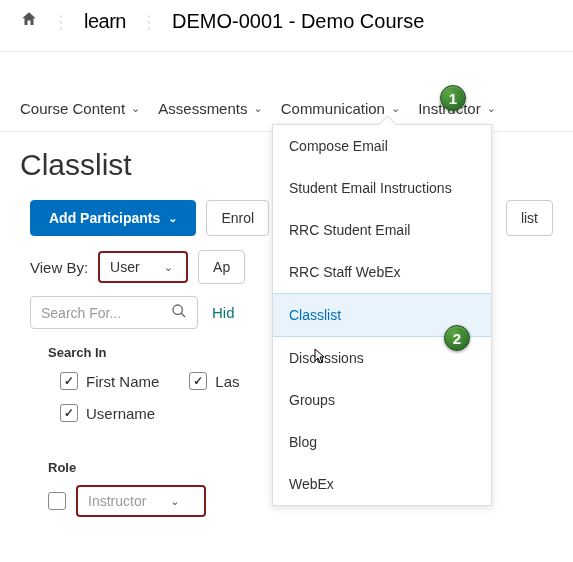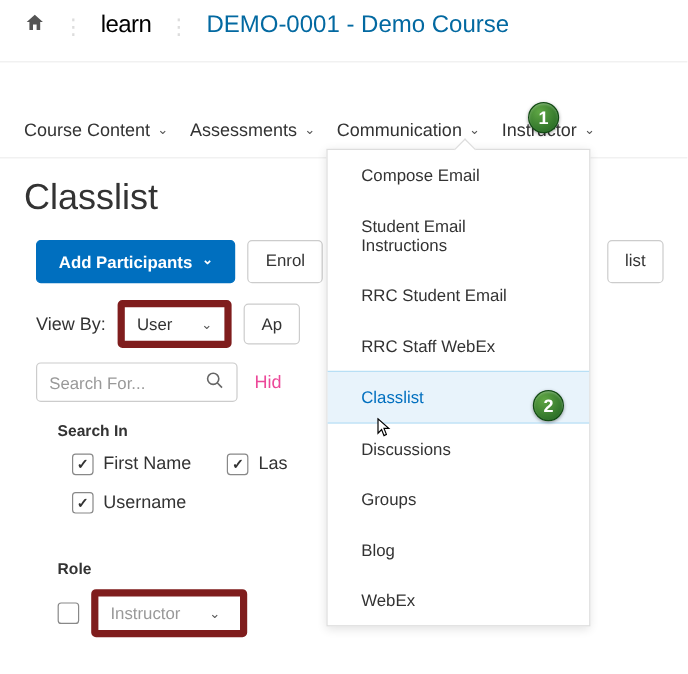--- a/index.html
+++ b/index.html
@@ -1,44 +1,44 @@
 <!DOCTYPE html>
 <html><head>
 <meta charset="utf-8">
 <style>
 * { box-sizing: border-box; margin: 0; padding: 0; }
 body { font-family: -apple-system, BlinkMacSystemFont, "Segoe UI", Arial, sans-serif; width: 573px; height: 562px; background: #fff; color: #333; position: relative; overflow: hidden; }
 .topbar { display: flex; align-items: center; padding: 10px 20px 18px 20px; gap: 14px; }
 .home { color: #666; font-size: 18px; }
 .divider-v { color: #ddd; font-size: 18px; }
 .logo { color: #000000; font-weight: 400; font-size: 20px; letter-spacing: -0.5px; }
-.course-title { color: #0369a1; font-size: 20px; }
+.course-title { color: #000000; font-size: 20px; }
 .navbar { display: flex; gap: 18px; padding: 8px 20px 14px 20px; border-top: 1px solid #eee; border-bottom: 1px solid #eee; font-size: 15px; }
 .nav-item { color: #333; display: flex; align-items: center; gap: 6px; cursor: pointer; position: relative; margin-top: 40px; }
 .chev { font-size: 11px; color: #555; }
 .page-title { font-size: 30px; font-weight: 300; padding: 16px 20px 18px 20px; color: #333; }
 .toolbar { display: flex; gap: 10px; padding: 0 20px 14px 30px; }
-.btn { border: 1px solid #ccc; background: #fff; border-radius: 4px; padding: 8px 14px; font-size: 14px; color: #333; display: flex; align-items: flex-start; gap: 8px; cursor: pointer; }
+.btn { border: 1px solid #ccc; background: #fff; border-radius: 4px; padding: 8px 14px; font-size: 14px; color: #333; display: flex; align-items: center; gap: 8px; cursor: pointer; }
 .btn span.chev { color: #fff; }
 .btn-primary { background: #006fbf; color: #fff; border-color: #006fbf; font-weight: 600; padding: 9px 18px; }
 .viewby-row { display: flex; align-items: center; gap: 10px; padding: 0 20px 12px 30px; font-size: 15px; }
-.select { border: 6px solid #7f1d1d; border-radius: 4px; padding: 6px 10px; font-size: 14px; display: flex; align-items: center; gap: 24px; min-width: 90px; background: #fff; }
+.select { border: 2px solid #7f1d1d; border-radius: 4px; padding: 6px 10px; font-size: 14px; display: flex; align-items: center; gap: 24px; min-width: 90px; background: #fff; }
 .search-row { display: flex; align-items: center; gap: 14px; padding: 0 20px 16px 30px; }
 .search-box { display: flex; align-items: center; border: 1px solid #ccc; border-radius: 4px; padding: 6px 10px; width: 168px; justify-content: space-between; color: #999; font-size: 14px; }
-.link { color: #ec4899; font-size: 15px; cursor: pointer; }
+.link { color: #0f766e; font-size: 15px; cursor: pointer; }
 .section-label { font-size: 13px; font-weight: 700; color: #333; padding: 0 0 12px 48px; }
 .check-row { display: flex; gap: 30px; padding: 0 0 14px 60px; font-size: 15px; }
-.check { display: flex; align-items: flex-start; gap: 8px; }
+.check { display: flex; align-items: center; gap: 8px; }
 .cbox { width: 18px; height: 18px; border: 1.5px solid #888; border-radius: 3px; display: flex; align-items: center; justify-content: center; font-size: 12px; color: #333; }
 .cbox.checked::after { content: "✓"; font-weight: 700; }
 .role-section { padding: 24px 0 0 48px; }
 .role-label { font-size: 13px; font-weight: 700; color: #333; padding-bottom: 10px; }
 .dropdown { position: absolute; top: 124px; left: 272px; width: 220px; background: #fff; border: 1px solid #ddd; box-shadow: 0 2px 8px rgba(0,0,0,0.12); }
 .dropdown::before { content: ""; position: absolute; top: -7px; left: 108px; width: 12px; height: 12px; background: #fff; border-left: 1px solid #ddd; border-top: 1px solid #ddd; transform: rotate(45deg); }
-.dd-item { padding: 13px 28px; font-size: 14px; color: #333; cursor: pointer; position: relative; }
+.dd-item { padding: 13px 16px; font-size: 14px; color: #333; cursor: pointer; position: relative; }
 .dd-item.active { background: #e8f3fb; color: #006fbf; border-top: 1px solid #b8dff5; border-bottom: 1px solid #b8dff5; }
 .badge { position: absolute; width: 26px; height: 26px; background: radial-gradient(circle at 35% 30%, #5fa644, #1d5f1f); border-radius: 50%; color: #fff; font-weight: 700; display: flex; align-items: center; justify-content: center; font-size: 15px; box-shadow: 0 1px 3px rgba(0,0,0,0.4), inset 0 1px 2px rgba(255,255,255,0.3); border: 1px solid #134a14; }
 .badge-1 { top: 85px; left: 440px; }
 .badge-2 { top: 325px; left: 444px; }
 .cursor { position: absolute; top: 348px; left: 314px; font-size: 14px; color: #000; pointer-events:none; }
 </style>
 </head>
 <body>
 
 <div class="topbar">

